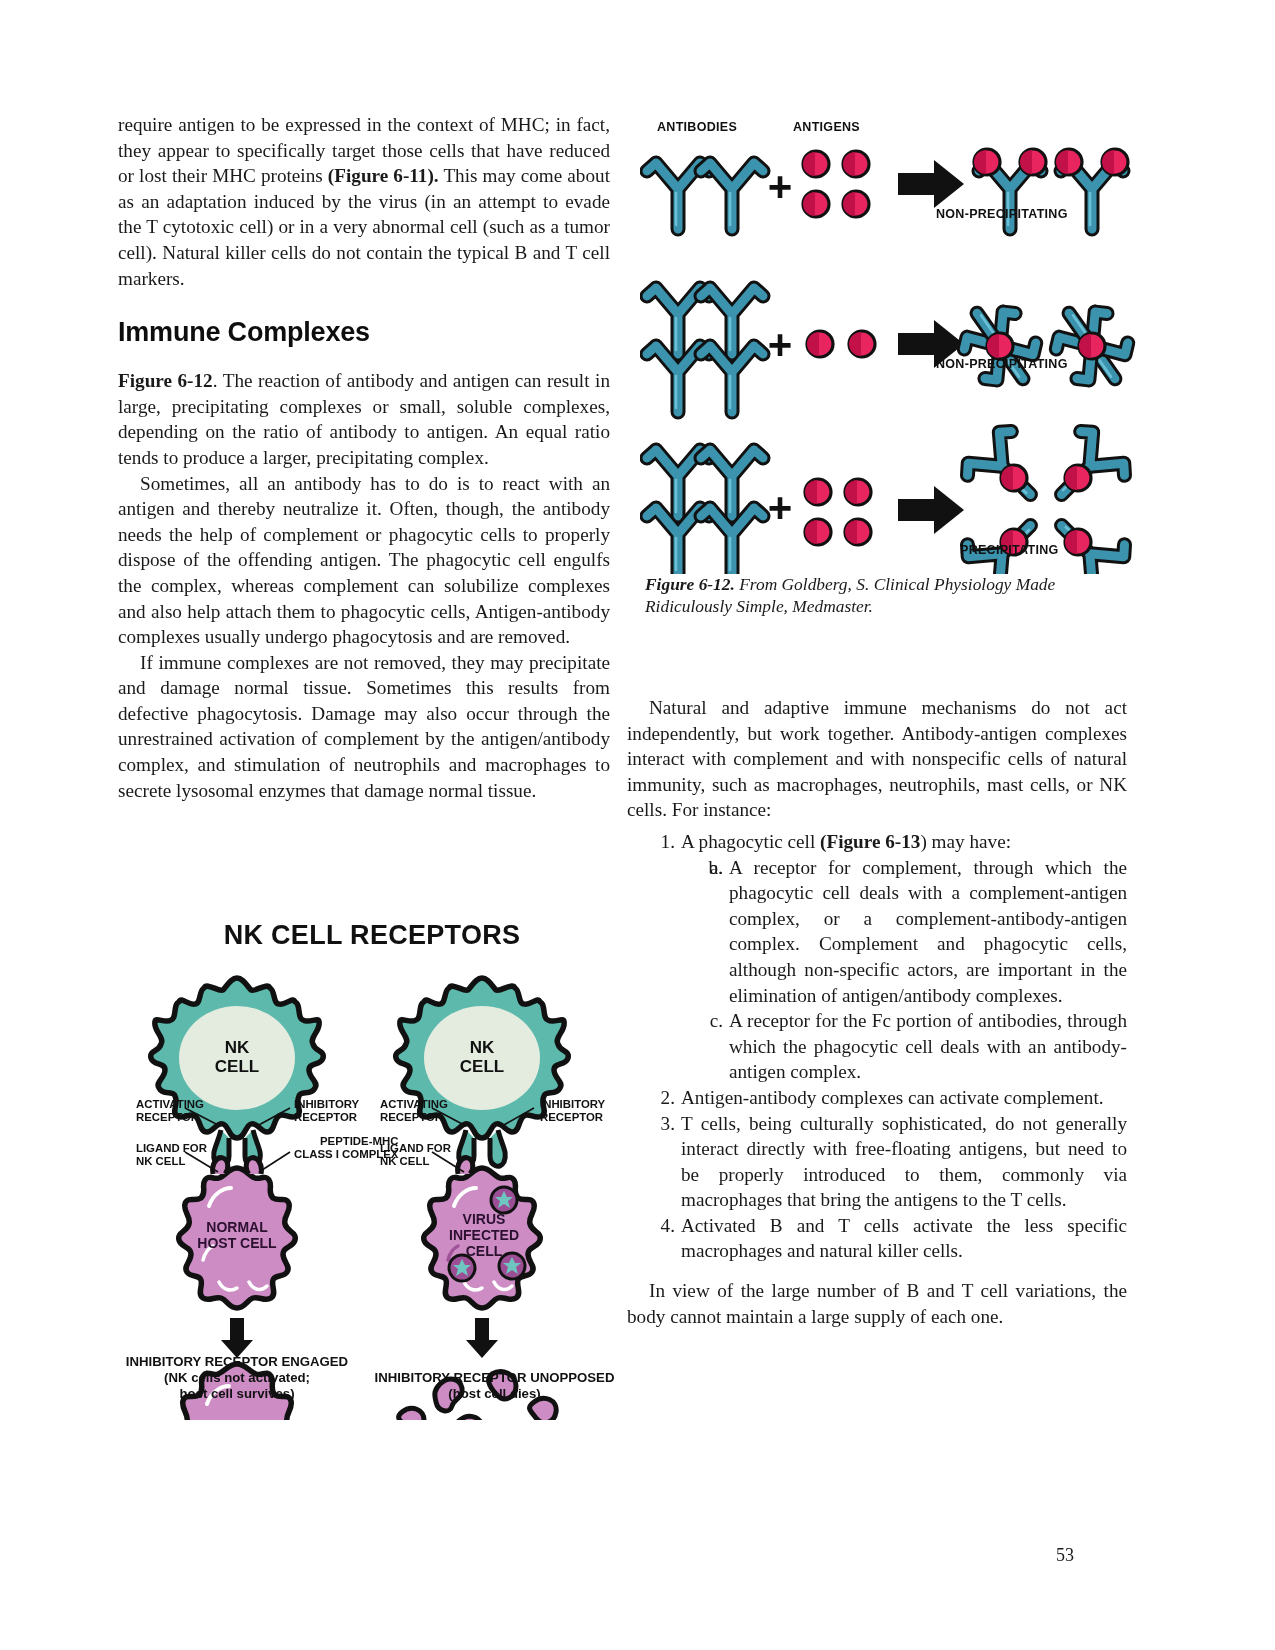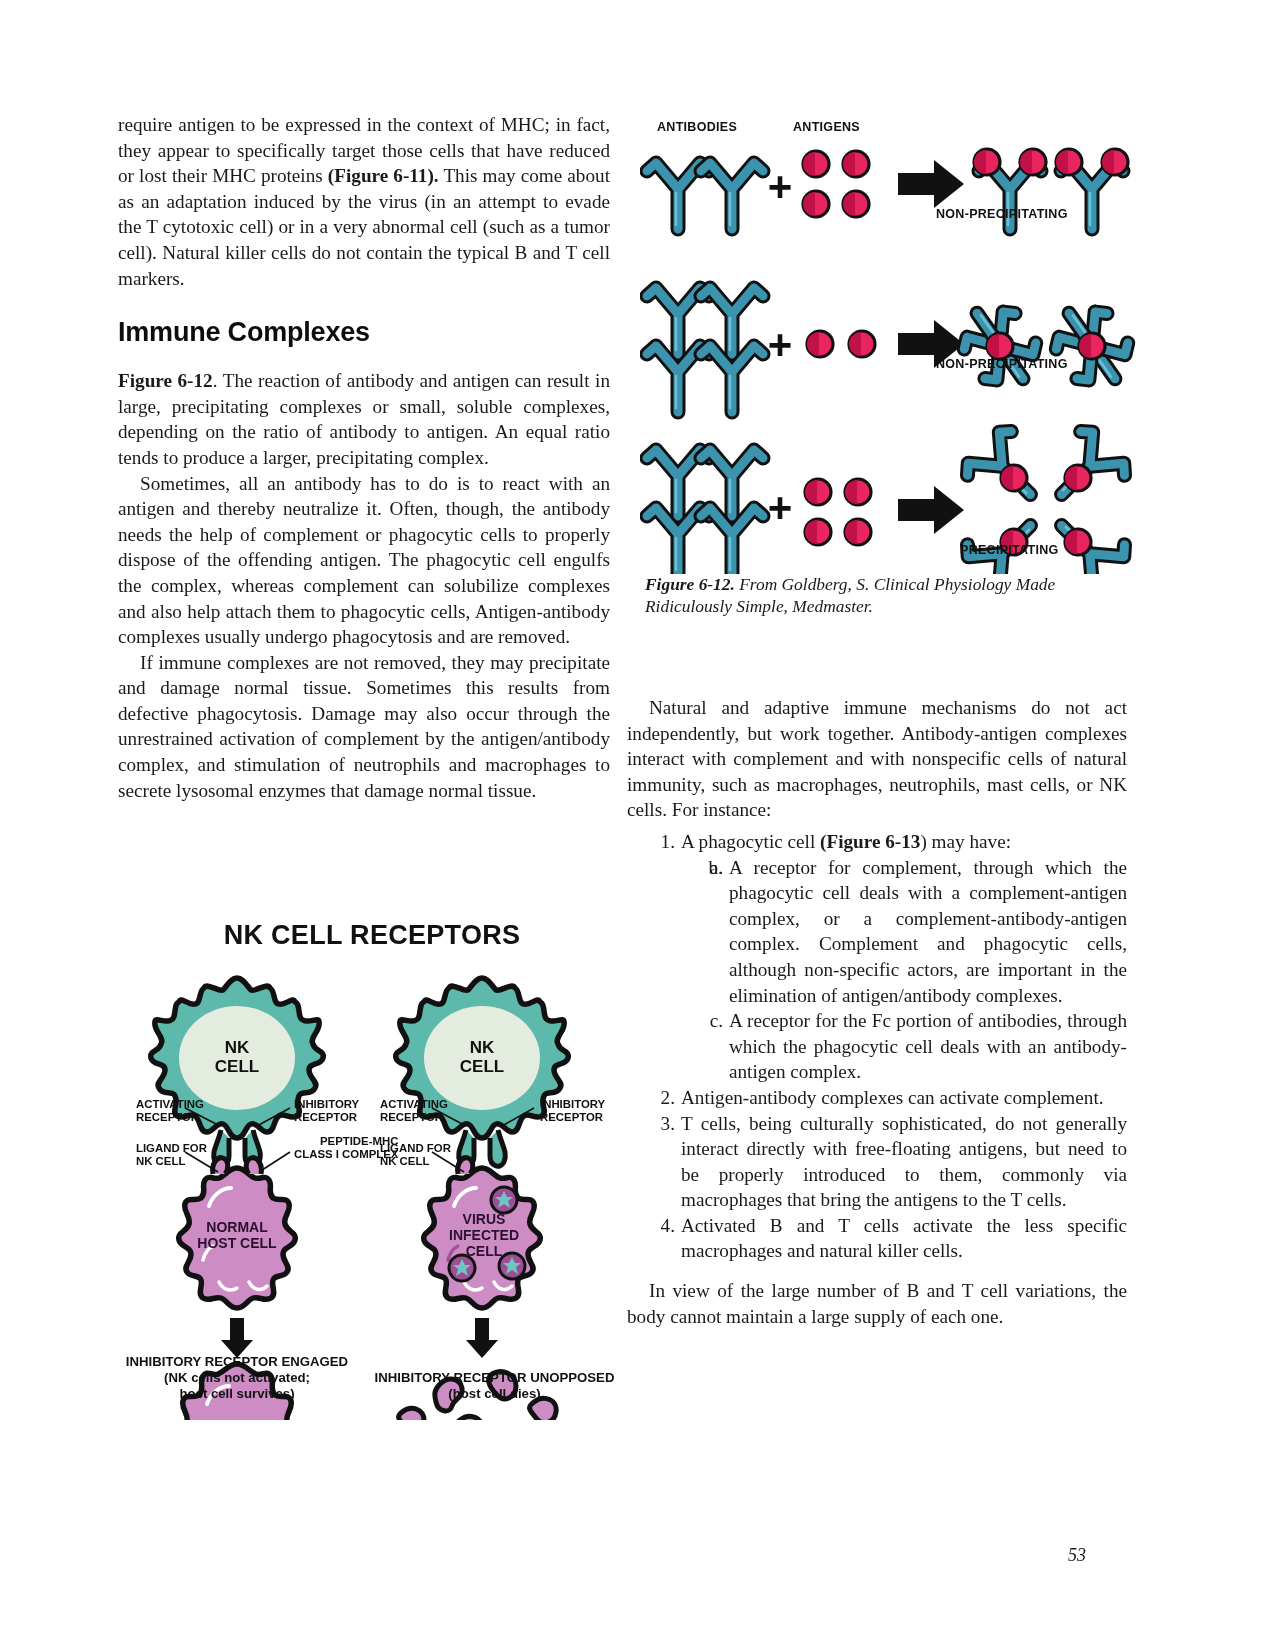--- a/index.html
+++ b/index.html
@@ -89,24 +89,23 @@
   }
   ol.lvl2 > li > .marker {
     position: absolute;
     left: 0;
     top: 0;
     width: 20px;
     text-align: right;
   }
   .pagenum {
     position: absolute;
-    right: 124px;
+    right: 136px;
     bottom: 84px;
     font-size: 18px;
-    font-style: italic;
   }
   
   .fig612 {
     position: absolute;
     left: 640px;
     top: 104px;
     width: 500px;
     height: 470px;
   }
   .lbl-sans {

